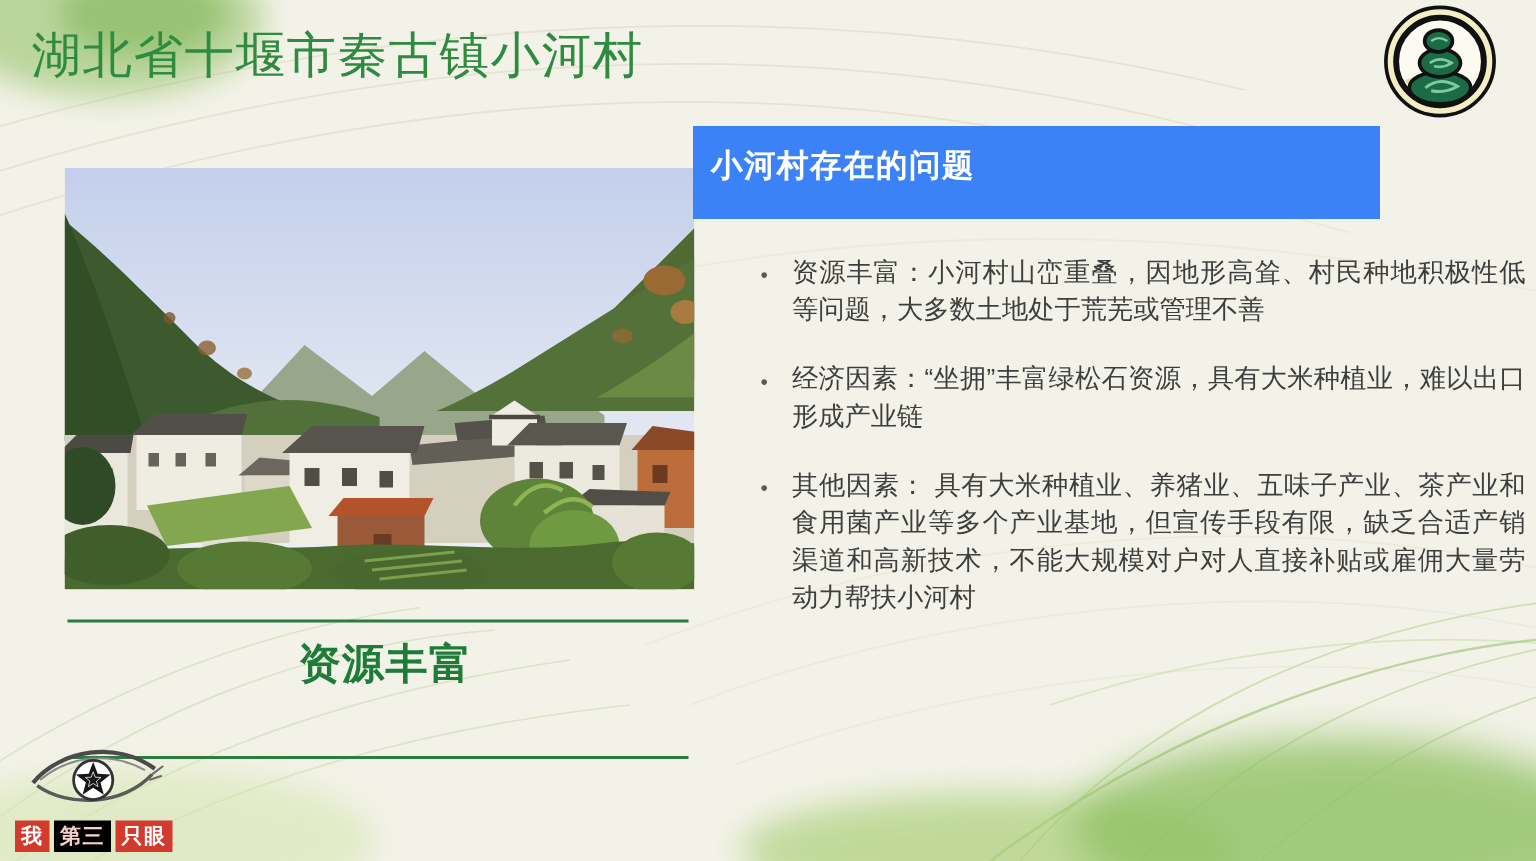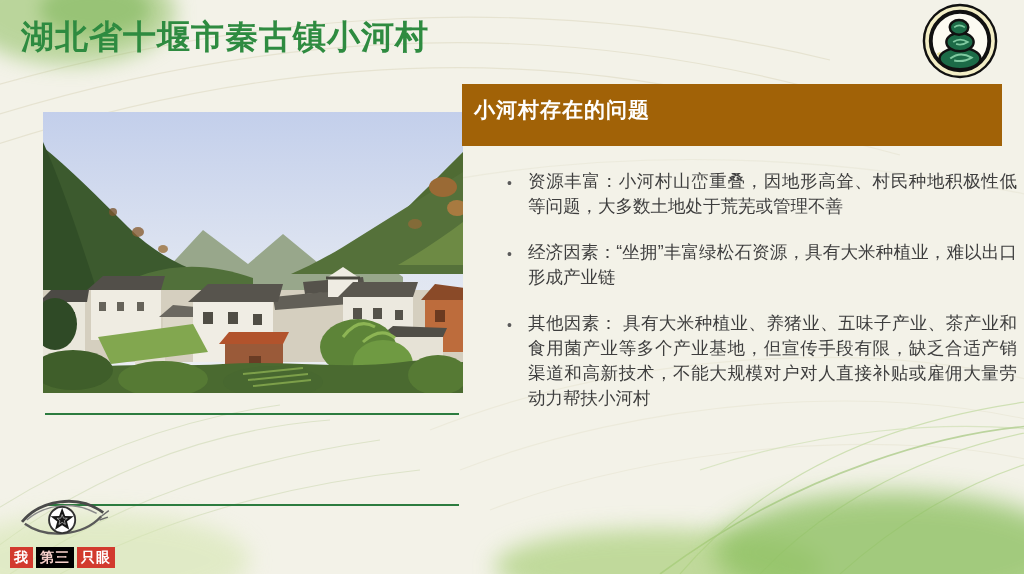--- a/index.html
+++ b/index.html
@@ -13,32 +13,32 @@
   .blob{position:absolute;border-radius:50%;pointer-events:none;}
   .blob-tl{left:-34px;top:-40px;width:210px;height:105px;background:#8cbe5e;opacity:.55;filter:blur(10px);}
   .blob-tl2{left:40px;top:-18px;width:110px;height:55px;background:#6fae4a;opacity:.45;filter:blur(8px);}
   .blob-br1{right:-50px;bottom:-38px;width:360px;height:120px;background:#8fc163;opacity:.8;filter:blur(13px);}
   .blob-br2{right:200px;bottom:-30px;width:330px;height:75px;background:#a5cd72;opacity:.65;filter:blur(11px);}
   .blob-bl{left:-50px;bottom:-34px;width:300px;height:95px;background:#d5e6b0;opacity:.6;filter:blur(11px);}
 
   
   .slide-title{
     position:absolute;left:21px;top:15px;
-    font-size:33px;font-weight:bold;color:#2e8b40;letter-spacing:1px;
+    font-size:33px;font-weight:normal;color:#2e8b40;letter-spacing:1px;
     white-space:nowrap;
   }
   .stones-logo{position:absolute;left:921px;top:2px;width:78px;height:78px;}
 
   
   .photo{position:absolute;left:43px;top:112px;width:420px;height:281px;overflow:hidden;}
 
   
   .panel-header{
-    position:absolute;left:462px;top:84px;width:540px;height:62px;
-    background:#a16207;box-sizing:border-box;
+    position:absolute;left:462px;top:84px;width:458px;height:62px;
+    background:#3b82f6;box-sizing:border-box;
     padding:12px 0 0 12px;
     color:#ffffff;font-size:21px;font-weight:bold;letter-spacing:1px;
   }
   .bullets{position:absolute;left:507px;top:169px;width:510px;}
   .bullet{display:flex;margin-bottom:21px;color:#3e3e3e;font-size:17.5px;line-height:25px;}
   .bullet .dot{flex:0 0 21px;color:#5a5a5a;font-size:14px;padding-top:2px;}
   .bullet .txt{flex:1;text-align:justify;}
 
   
   .hline{position:absolute;left:45px;width:414px;height:2px;background:#2c7c3f;}
@@ -199,20 +199,21 @@
     <span class="txt">经济因素：“坐拥”丰富绿松石资源，具有大米种植业，难以出口形成产业链</span>
   </div>
   <div class="bullet">
     <span class="dot">•</span>
     <span class="txt">其他因素： 具有大米种植业、养猪业、五味子产业、茶产业和食用菌产业等多个产业基地，但宣传手段有限，缺乏合适产销渠道和高新技术，不能大规模对户对人直接补贴或雇佣大量劳动力帮扶小河村</span>
   </div>
 </div>
 
 <div class="hline hline-top"></div>
 <div class="caption">
+  <div>资源丰富</div>
 </div>
 <div class="hline hline-bottom"></div>
 
 <svg class="eye-logo" viewBox="0 0 100 60" xmlns="http://www.w3.org/2000/svg">
   <path d="M5,32 C25,8 65,2 92,22" fill="none" stroke="#4a4a4a" stroke-width="3"></path>
   <path d="M10,30 C30,13 60,9 85,23" fill="none" stroke="#8a8a8a" stroke-width="1.5"></path>
   <path d="M8,34 C30,50 70,48 90,26" fill="none" stroke="#5a5a5a" stroke-width="2.5"></path>
   <path d="M90,26 L98,20 M88,30 L97,27" fill="none" stroke="#6a6a6a" stroke-width="1.5"></path>
   <circle cx="48" cy="30" r="14" fill="#ffffff" stroke="#333333" stroke-width="2"></circle>
   <polygon points="48,17 51.2,25.6 60.4,26 53.2,31.7 55.6,40.5 48,35.5 40.4,40.5 42.8,31.7 35.6,26 44.8,25.6" fill="#161616"></polygon>

